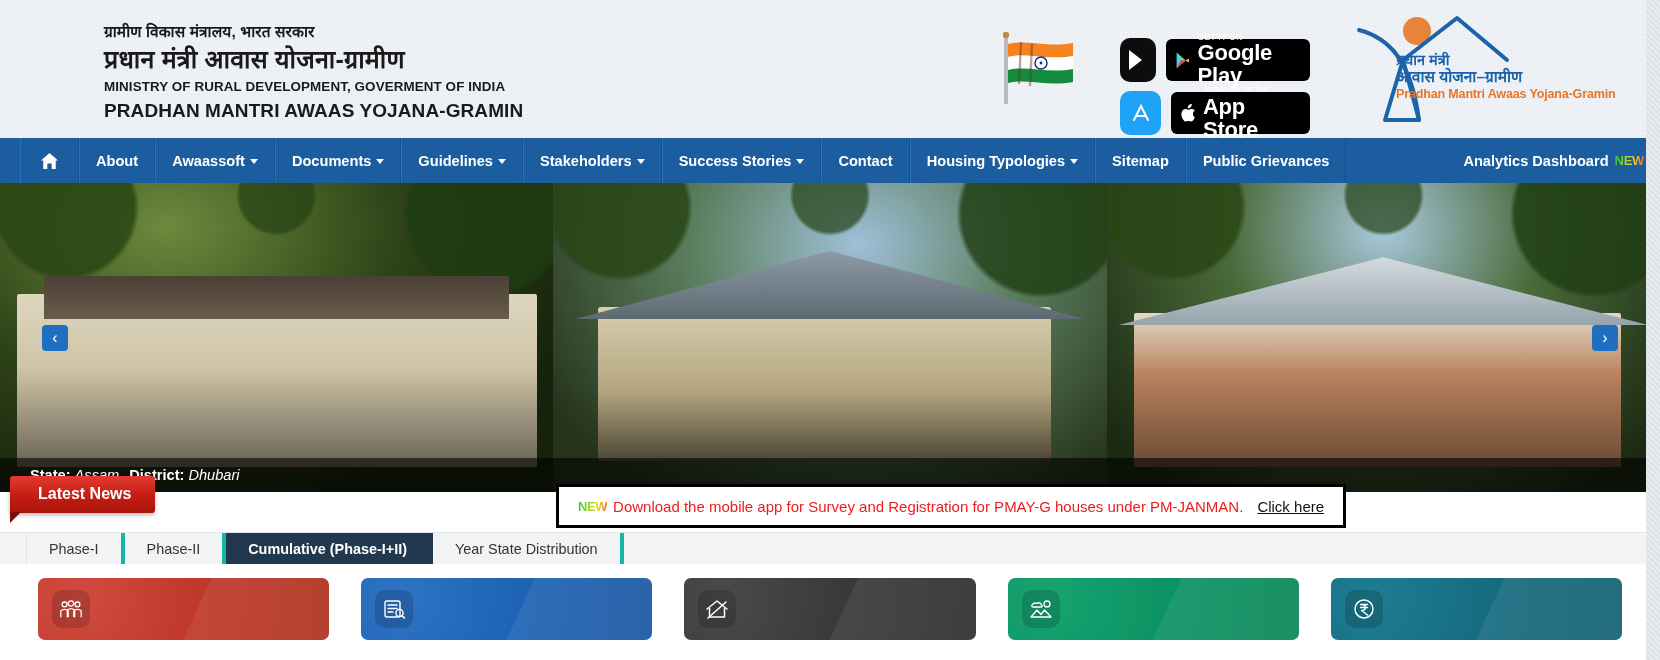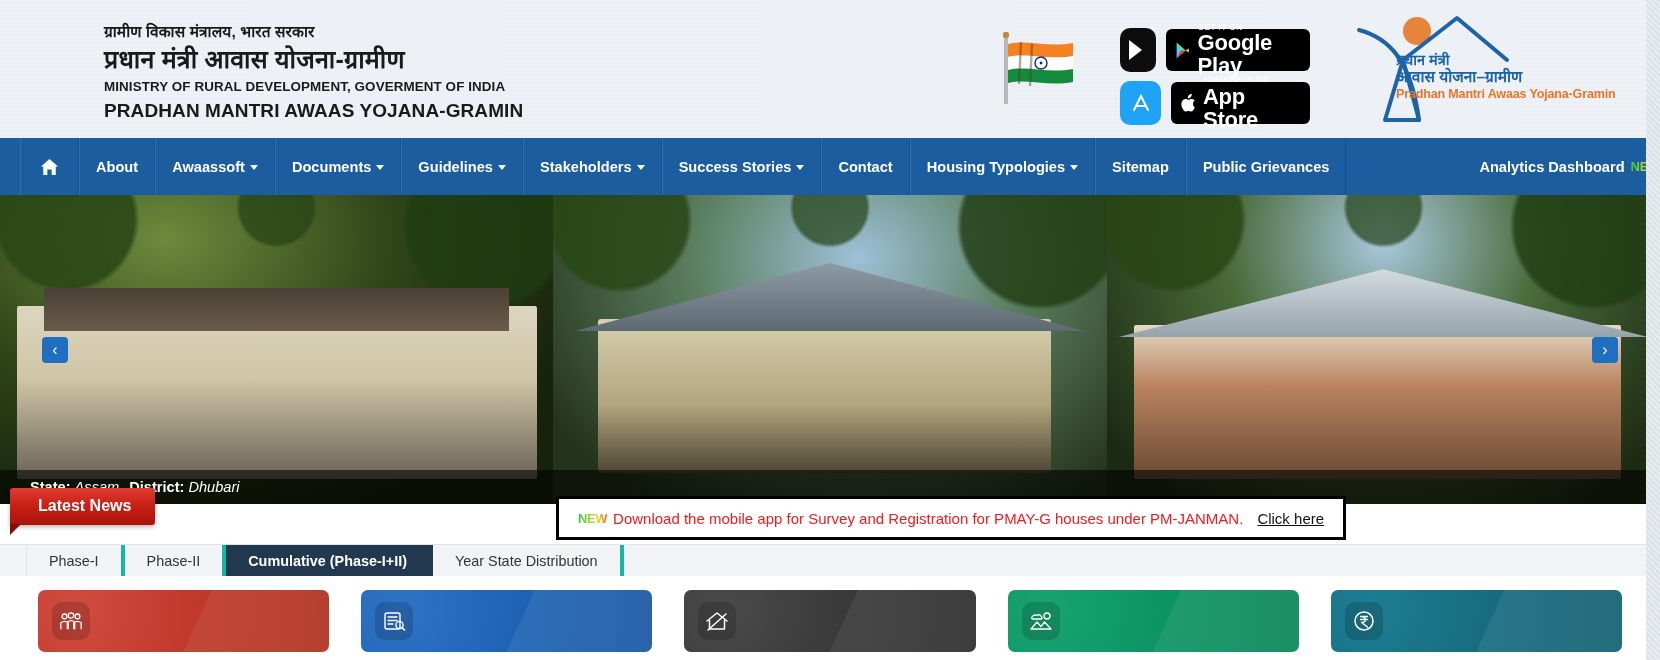--- a/index.html
+++ b/index.html
@@ -21,21 +21,21 @@
       #eef2f6;
   }
   .brand { position:absolute; left:104px; top:22px; color:#1a1a1a; }
   .brand .hi-small { font-size:15.5px; font-weight:700; letter-spacing:.1px; line-height:20px; }
   .brand .hi-big { font-size:25px; font-weight:700; line-height:33px; margin-top:1px; letter-spacing:.2px; }
   .brand .en-small { font-size:13.4px; font-weight:700; line-height:19px; margin-top:1px; letter-spacing:.1px; }
   .brand .en-big { font-size:19px; font-weight:700; line-height:25px; margin-top:2px; letter-spacing:.1px; }
 
   .flag { position:absolute; left:999px; top:30px; width:80px; height:76px; }
 
-  .stores { position:absolute; left:1120px; top:28px; width:190px; }
+  .stores { position:absolute; left:1120px; top:38px; width:190px; }
   .store-row { display:flex; align-items:center; gap:10px; margin-bottom:9px; }
   .store-tile { width:44px; height:44px; border-radius:10px; display:flex; align-items:center; justify-content:center; }
   .store-tile.play { background:#0d0d0d; }
   .store-tile.ios { background:#1fa3f7; }
   .store-badge {
     height:42px; border-radius:6px; background:#000; color:#fff;
     display:flex; align-items:center; gap:7px; padding:0 11px 0 9px; min-width:130px;
   }
   .store-badge .bl { line-height:1.05; }
   .store-badge .bl .small { font-size:8.4px; letter-spacing:.4px; display:block; text-transform:uppercase; }
@@ -43,33 +43,33 @@
   .store-badge.ios .bl .small { text-transform:none; font-size:9px; letter-spacing:.1px; }
 
   .logo { position:absolute; left:1345px; top:8px; width:300px; height:120px; }
   .logo-text { position:absolute; left:1396px; top:52px; line-height:1.12; }
   .logo-text .l1 { font-size:14.5px; font-weight:700; color:#1c63a8; }
   .logo-text .l2 { font-size:15.5px; font-weight:700; color:#1c63a8; }
   .logo-text .l3 { font-size:12.6px; font-weight:700; color:#e8762a; margin-top:1px; letter-spacing:-.2px; }
 
   
   .nav {
-    position:relative; height:57px; background:#1b5d9e;
+    position:relative; height:45px; background:#1b5d9e;
     display:flex; align-items:stretch; color:#fff;
   }
   .nav-items { display:flex; align-items:stretch; margin-left:20px; }
   .nav-item {
     display:flex; align-items:center; gap:5px; padding:0 16px;
     font-size:14.6px; font-weight:700; color:#fff; white-space:nowrap;
     border-left:1px solid #2a73b8; border-right:1px solid #14508a;
     cursor:pointer;
   }
   .nav-item.home { padding:0 19px; }
   .caret { width:0; height:0; border-left:4.5px solid transparent; border-right:4.5px solid transparent; border-top:5px solid #fff; display:inline-block; margin-top:2px; }
-  .nav-right { margin-left:auto; display:flex; align-items:center; gap:6px; font-size:14.6px; font-weight:700; cursor:pointer; }
+  .nav-right { margin-left:auto; display:flex; align-items:center; padding-right:16px; gap:6px; font-size:14.6px; font-weight:700; cursor:pointer; }
   .new-badge {
     font-size:13px; font-weight:800; letter-spacing:-.3px;
     background:linear-gradient(90deg,#2ecc40 0%,#9ad32a 35%,#f2d024 62%,#f59b1b 85%,#f26722 100%);
     -webkit-background-clip:text; background-clip:text; color:transparent;
   }
 
   
   .hero { position:relative; height:309px; overflow:hidden; background:#2a2a22; }
   .hero-strip { display:flex; height:100%; width:100%; }
   .hero-pane { flex:1; position:relative; overflow:hidden; }

